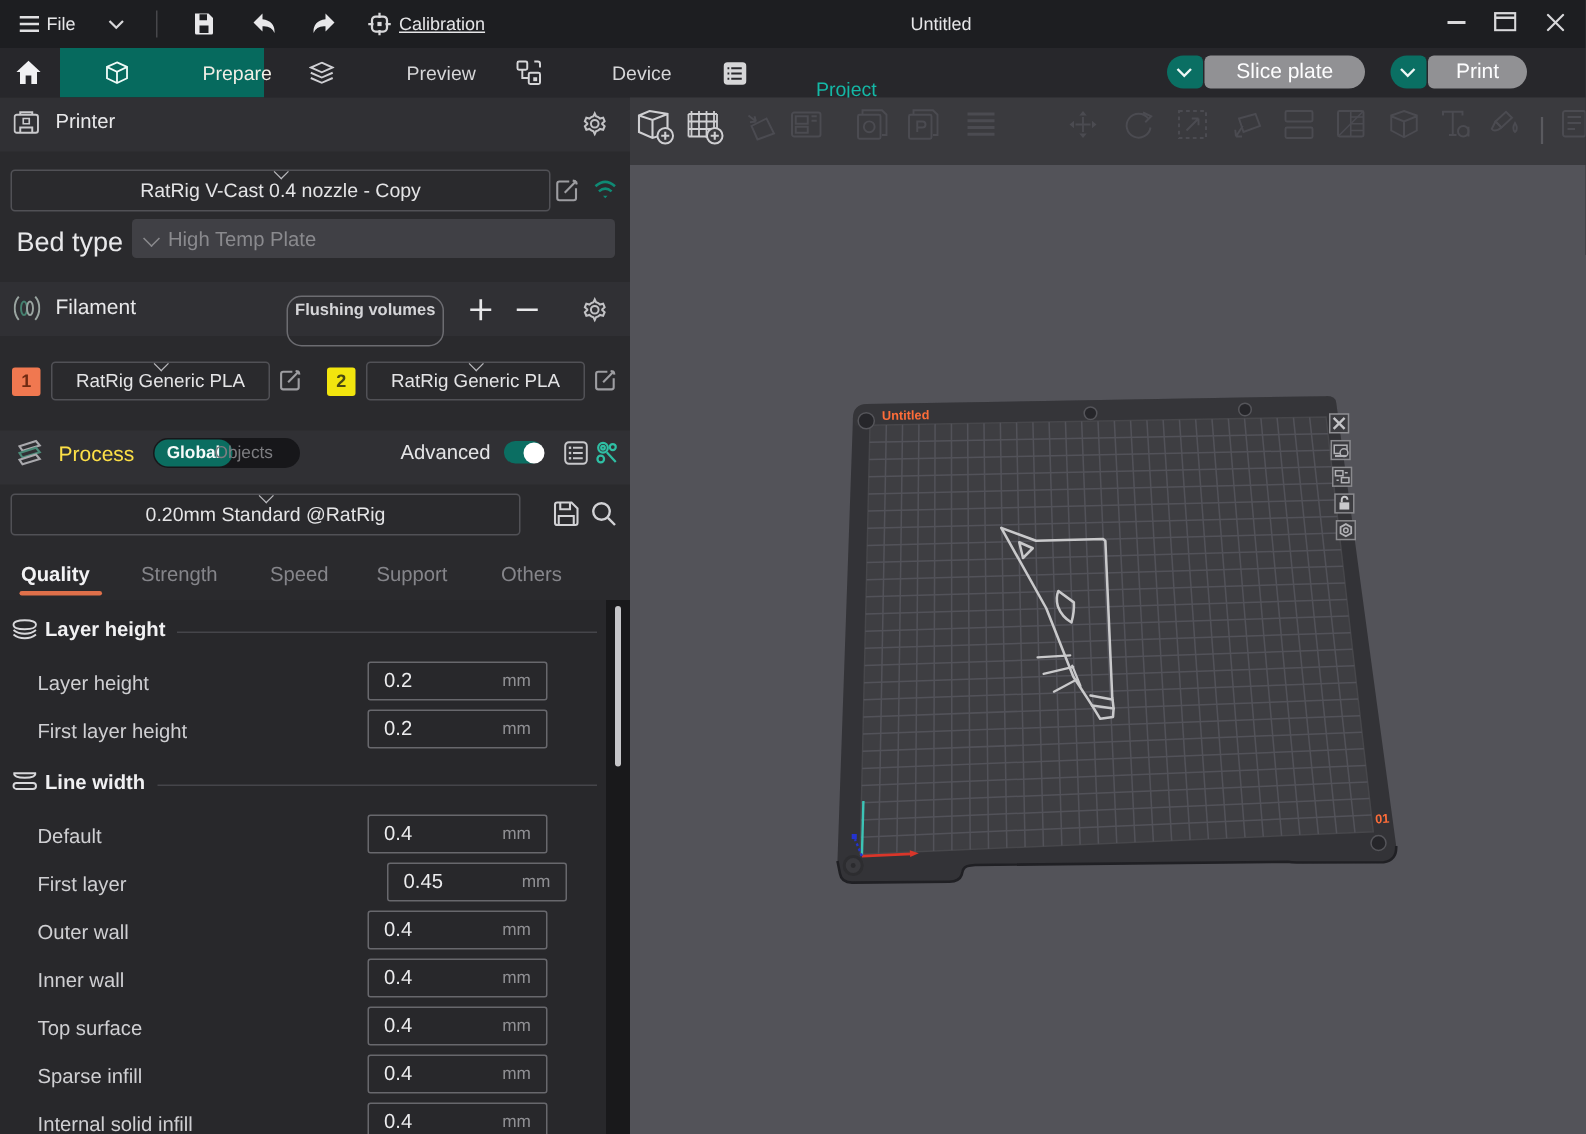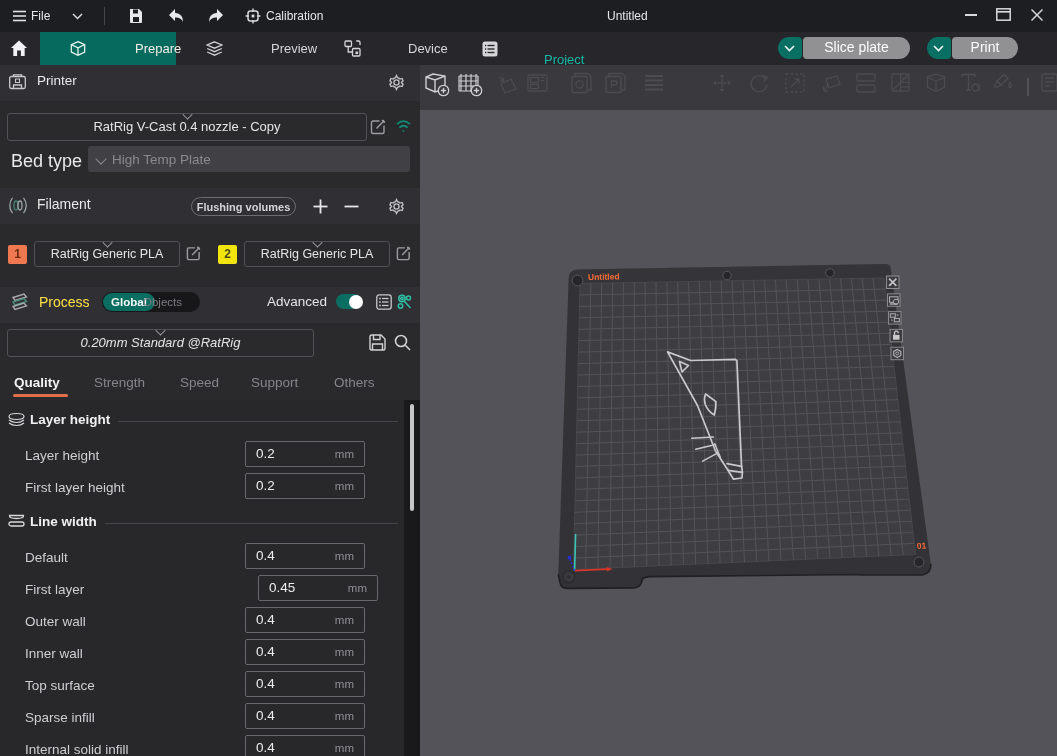--- a/index.html
+++ b/index.html
@@ -51,21 +51,21 @@
  <svg class="abs" style="left:245px;top:8px" width="16" height="16" viewBox="0 0 16 16">
       <g stroke="#d8d8da" stroke-width="1.5" fill="none">
         <rect x="3" y="3" width="10" height="10" rx="2.5"></rect>
         <line x1="8" y1="0.5" x2="8" y2="4"></line>
         <line x1="8" y1="12" x2="8" y2="15.5"></line>
         <line x1="0.5" y1="8" x2="4" y2="8"></line>
         <line x1="12" y1="8" x2="15.5" y2="8"></line>
       </g>
       <rect x="6.6" y="6.6" width="2.8" height="2.8" fill="#d8d8da"></rect>
     </svg>
- <div class="abs t12" style="left:266px;top:9px;">Calibration</div>
+ <div class="abs t12" style="left:266px;top:9px;text-decoration:underline;">Calibration</div>
  <div class="abs t12" style="left:607px;top:9px;">Untitled</div>
  <div class="abs" style="left:965px;top:14px;width:12px;height:1.6px;background:#d9d9db;"></div>
  <svg class="abs" style="left:996px;top:8px" width="15" height="13" viewBox="0 0 15 13">
       <rect x="0.8" y="0.8" width="13.4" height="11.4" fill="none" stroke="#d9d9db" stroke-width="1.5"></rect>
       <line x1="0.8" y1="3.8" x2="14.2" y2="3.8" stroke="#d9d9db" stroke-width="1.7"></line>
     </svg>
  <svg class="abs" style="left:1031px;top:9px" width="12" height="12" viewBox="0 0 12 12">
       <g stroke="#d9d9db" stroke-width="1.4">
         <line x1="0.5" y1="0.5" x2="11.5" y2="11.5"></line>
         <line x1="11.5" y1="0.5" x2="0.5" y2="11.5"></line>
@@ -257,21 +257,21 @@
  <div class="abs" style="left:0;top:123px;width:420px;height:36px;background:#303034;"></div>
  <svg class="abs" style="left:9px;top:132px" width="18" height="17" viewBox="0 0 18 17">
       <g fill="none" stroke-width="1.3">
         <path d="M3.5 0.8 Q0.8 4 0.8 8.5 Q0.8 13 3.5 16.2" stroke="#9aa5a1"></path>
         <ellipse cx="7" cy="8.5" rx="2" ry="4.5" stroke="#45806f"></ellipse>
         <ellipse cx="11" cy="8.5" rx="2" ry="4.5" stroke="#9aa5a1"></ellipse>
         <path d="M14.5 0.8 Q17.2 4 17.2 8.5 Q17.2 13 14.5 16.2" stroke="#9aa5a1"></path>
       </g>
     </svg>
  <div class="abs" style="left:37px;top:131px;font-size:14px;color:#e8e8ea;">Filament</div>
- <div class="abs" style="left:191px;top:132px;width:105px;height:19px;border:1px solid #6c6c71;border-radius:10px;font-size:11px;font-weight:bold;color:#d5d5d8;text-align:center;line-height:18px;">Flushing volumes</div>
+ <div class="abs" style="left:191px;top:132px;width:105px;height:34px;border:1px solid #6c6c71;border-radius:10px;font-size:11px;font-weight:bold;color:#d5d5d8;text-align:center;line-height:18px;">Flushing volumes</div>
  <svg class="abs" style="left:313px;top:134px" width="15" height="15" viewBox="0 0 15 15">
       <g stroke="#e8e8ea" stroke-width="1.8">
         <line x1="7.5" y1="0.5" x2="7.5" y2="14.5"></line>
         <line x1="0.5" y1="7.5" x2="14.5" y2="7.5"></line>
       </g>
     </svg>
  <svg class="abs" style="left:344px;top:134px" width="15" height="15" viewBox="0 0 15 15">
       <line x1="0.5" y1="7.5" x2="14.5" y2="7.5" stroke="#e8e8ea" stroke-width="1.8"></line>
     </svg>
  <svg class="abs" style="left:388px;top:133px" width="17" height="17" viewBox="0 0 24 24">
@@ -332,21 +332,21 @@
  <svg class="abs" style="left:397px;top:229px" width="15" height="16" viewBox="0 0 15 16">
       <g fill="none" stroke="#2fbfa4" stroke-width="1.5">
         <circle cx="5" cy="4.5" r="3.2"></circle>
         <circle cx="5" cy="4.5" r="1.2"></circle>
         <circle cx="3.5" cy="12" r="2.2"></circle>
         <line x1="7.5" y1="7.5" x2="13.5" y2="14"></line>
         <circle cx="11.5" cy="4" r="2"></circle>
       </g>
     </svg>
 
- <div class="combo" style="left:7px;top:264px;width:307px;height:28px;font-style:italic;">
+ <div class="combo" style="left:7px;top:264px;width:340px;height:28px;">
       <span class="chev"></span>
       <span>0.20mm Standard @RatRig</span>
     </div>
  <svg class="abs" style="left:369px;top:269px" width="17" height="17" viewBox="0 0 17 17">
       <g fill="none" stroke="#d2d2d5" stroke-width="1.4">
         <path d="M1 2.5 Q1 1 2.5 1 H12 L16 5 V14.5 Q16 16 14.5 16 H2.5 Q1 16 1 14.5 Z"></path>
         <path d="M4.5 1 V5.5 H11 V1"></path>
         <path d="M3.5 16 V10 H13.5 V16"></path>
       </g>
     </svg>

